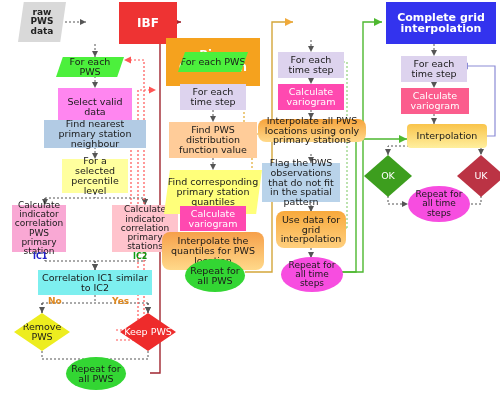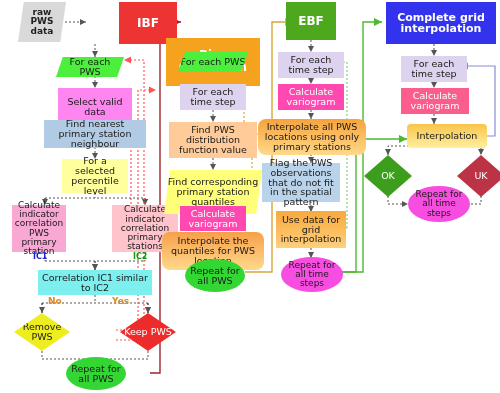--- a/index.html
+++ b/index.html
@@ -218,43 +218,40 @@
 
   <div class="node round" style="left:162px;top:232px;width:102px;height:38px;background:#fcb04a;
               background:linear-gradient(#f6a04a,#ffd98a);color:#1a1a1a;font-size:9.5px;border-radius:8px;">
     <span>Interpolate the quantiles for PWS location</span>
   </div>
 
   <div class="node ellipse" style="left:185px;top:259px;width:60px;height:33px;background:#33d633;color:#1a1a1a;font-size:9.5px;">
     <span>Repeat for all PWS</span>
   </div>
 
-  <div class="node rect hdr" style="left:286px;top:2px;width:50px;height:38px;background:#4ea81e;color:#fff;font-size:12px;">
-    <span>EBF</span>
-  </div>
 
   <div class="node rect" style="left:278px;top:52px;width:66px;height:26px;background:#ddd3ee;color:#1a1a1a;font-size:9.5px;">
     <span>For each time step</span>
   </div>
 
   <div class="node rect" style="left:278px;top:84px;width:66px;height:26px;background:#ff49b0;color:#fff;font-size:9.5px;">
     <span>Calculate variogram</span>
   </div>
 
-  <div class="node round" style="left:258px;top:119px;width:108px;height:36px;
+  <div class="node round" style="left:258px;top:119px;width:108px;height:23px;
               background:linear-gradient(#f6a33c,#ffd98a);color:#1a1a1a;font-size:9.5px;border-radius:8px;">
     <span>Interpolate all PWS locations using only primary stations</span>
   </div>
 
   <div class="node rect" style="left:262px;top:163px;width:78px;height:39px;background:#b9d3ea;color:#1a1a1a;font-size:9.5px;">
     <span>Flag the PWS observations that do not fit in the spatial pattern</span>
   </div>
 
   <div class="node round" style="left:276px;top:211px;width:70px;height:37px;
-              background:linear-gradient(#f8a93c,#ffcf7d);color:#1a1a1a;font-size:9.5px;border-radius:1px;">
+              background:linear-gradient(#f8a93c,#ffcf7d);color:#1a1a1a;font-size:9.5px;border-radius:8px;">
     <span>Use data for grid interpolation</span>
   </div>
 
   <div class="node ellipse" style="left:281px;top:257px;width:62px;height:35px;background:#f74de0;color:#1a1a1a;font-size:9px;">
     <span>Repeat for all time steps</span>
   </div>
 
   <div class="node rect hdr" style="left:386px;top:2px;width:110px;height:42px;background:#3333ee;color:#fff;font-size:11px;">
     <span>Complete grid interpolation</span>
   </div>

